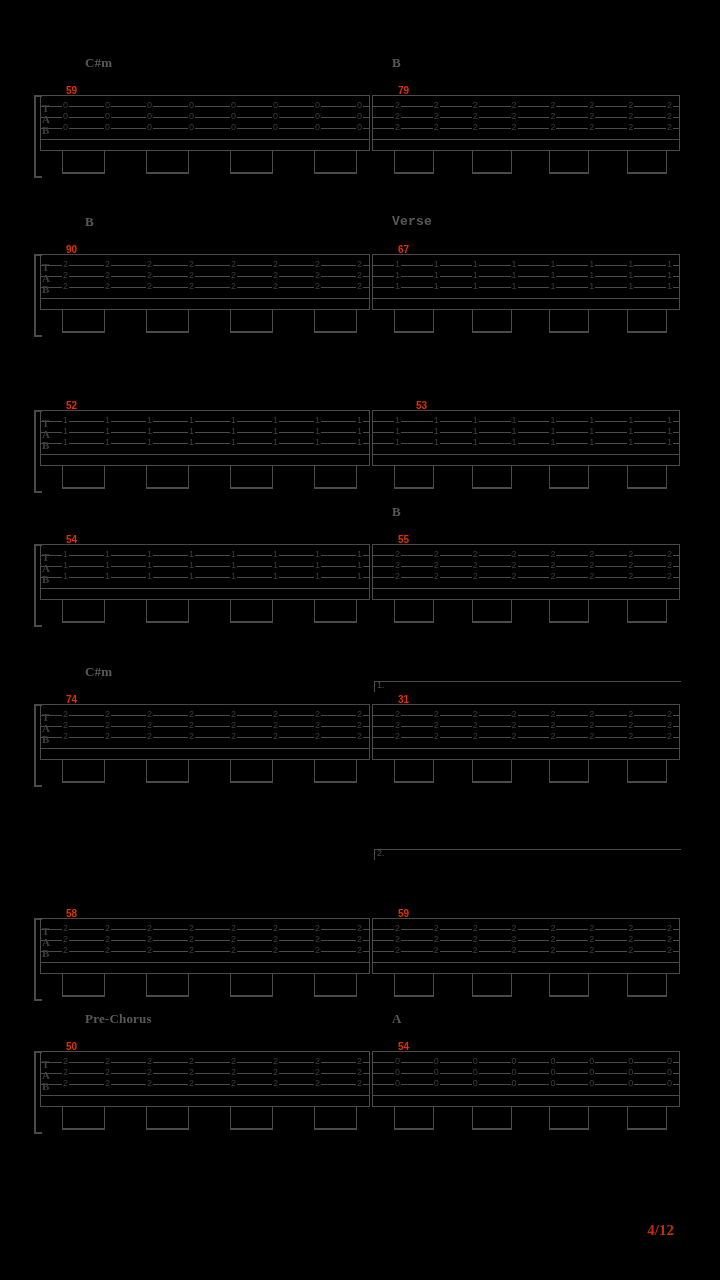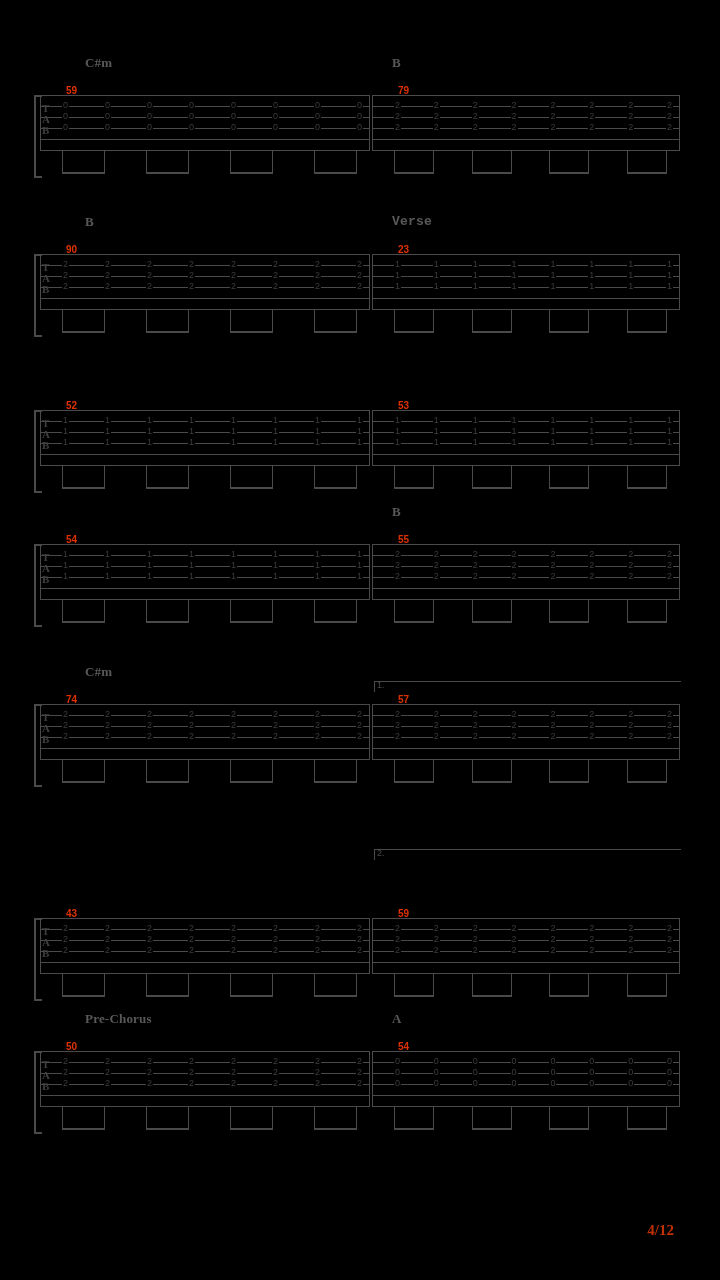--- a/index.html
+++ b/index.html
@@ -292,21 +292,21 @@
         <div class="stem" style="left: 106px; top: 55px; height: 22px;"></div>
         <div class="stem" style="left: 148px; top: 55px; height: 22px;"></div>
         <div class="beam" style="left: 106px; top: 77px; width: 43px;"></div>
         <div class="stem" style="left: 190px; top: 55px; height: 22px;"></div>
         <div class="stem" style="left: 232px; top: 55px; height: 22px;"></div>
         <div class="beam" style="left: 190px; top: 77px; width: 43px;"></div>
         <div class="stem" style="left: 274px; top: 55px; height: 22px;"></div>
         <div class="stem" style="left: 316px; top: 55px; height: 22px;"></div>
         <div class="beam" style="left: 274px; top: 77px; width: 43px;"></div>
       </div>
-      <div class="barnum" style="left: 398px; top: 30px;">23</div>
+      <div class="barnum" style="left: 398px; top: 30px;">67</div>
       <div class="staff" style="left: 372px; top: 40px; width: 308px;">
         <div class="sline l0"></div>
         <div class="sline l1"></div>
         <div class="sline l2"></div>
         <div class="sline l3"></div>
         <div class="sline l4"></div>
         <div class="sline l5"></div>
         <div class="barline" style="left: 0px;"></div>
         <div class="barline" style="left: 307px;"></div>
         <div class="fret" style="left: 22px; top: 6px;">1</div>
@@ -392,21 +392,21 @@
         <div class="stem" style="left: 106px; top: 55px; height: 22px;"></div>
         <div class="stem" style="left: 148px; top: 55px; height: 22px;"></div>
         <div class="beam" style="left: 106px; top: 77px; width: 43px;"></div>
         <div class="stem" style="left: 190px; top: 55px; height: 22px;"></div>
         <div class="stem" style="left: 232px; top: 55px; height: 22px;"></div>
         <div class="beam" style="left: 190px; top: 77px; width: 43px;"></div>
         <div class="stem" style="left: 274px; top: 55px; height: 22px;"></div>
         <div class="stem" style="left: 316px; top: 55px; height: 22px;"></div>
         <div class="beam" style="left: 274px; top: 77px; width: 43px;"></div>
       </div>
-      <div class="barnum" style="left: 398px; top: 30px;">53</div>
+      <div class="barnum" style="left: 416px; top: 30px;">53</div>
       <div class="staff" style="left: 372px; top: 40px; width: 308px;">
         <div class="sline l0"></div>
         <div class="sline l1"></div>
         <div class="sline l2"></div>
         <div class="sline l3"></div>
         <div class="sline l4"></div>
         <div class="sline l5"></div>
         <div class="barline" style="left: 0px;"></div>
         <div class="barline" style="left: 307px;"></div>
         <div class="fret" style="left: 22px; top: 6px;">1</div>
@@ -597,21 +597,21 @@
         <div class="stem" style="left: 106px; top: 55px; height: 22px;"></div>
         <div class="stem" style="left: 148px; top: 55px; height: 22px;"></div>
         <div class="beam" style="left: 106px; top: 77px; width: 43px;"></div>
         <div class="stem" style="left: 190px; top: 55px; height: 22px;"></div>
         <div class="stem" style="left: 232px; top: 55px; height: 22px;"></div>
         <div class="beam" style="left: 190px; top: 77px; width: 43px;"></div>
         <div class="stem" style="left: 274px; top: 55px; height: 22px;"></div>
         <div class="stem" style="left: 316px; top: 55px; height: 22px;"></div>
         <div class="beam" style="left: 274px; top: 77px; width: 43px;"></div>
       </div>
-      <div class="barnum" style="left: 398px; top: 30px;">57</div>
+      <div class="barnum" style="left: 398px; top: 30px;">31</div>
       <div class="staff" style="left: 372px; top: 40px; width: 308px;">
         <div class="sline l0"></div>
         <div class="sline l1"></div>
         <div class="sline l2"></div>
         <div class="sline l3"></div>
         <div class="sline l4"></div>
         <div class="sline l5"></div>
         <div class="barline" style="left: 0px;"></div>
         <div class="barline" style="left: 307px;"></div>
         <div class="fret" style="left: 22px; top: 6px;">2</div>
@@ -650,21 +650,21 @@
         <div class="stem" style="left: 255.143px; top: 55px; height: 22px;"></div>
         <div class="stem" style="left: 294px; top: 55px; height: 22px;"></div>
         <div class="beam" style="left: 255.143px; top: 77px; width: 39.8571px;"></div>
       </div>
     </div>
     <div class="system" style="top: 878px; height: 130px;">
       <div class="ending" style="left: 374px; top: -29px; width: 306px;">
         <div class="elabel">2.</div>
       </div>
       <div class="brace" style="left: 34px; top: 40px; height: 79px;"></div>
-      <div class="barnum" style="left: 66px; top: 30px;">43</div>
+      <div class="barnum" style="left: 66px; top: 30px;">58</div>
       <div class="staff" style="left: 40px; top: 40px; width: 330px;">
         <div class="sline l0"></div>
         <div class="sline l1"></div>
         <div class="sline l2"></div>
         <div class="sline l3"></div>
         <div class="sline l4"></div>
         <div class="sline l5"></div>
         <div class="barline" style="left: 0px;"></div>
         <div class="barline" style="left: 329px;"></div>
         <div class="tabmark" style="top: 8px;">T</div>

